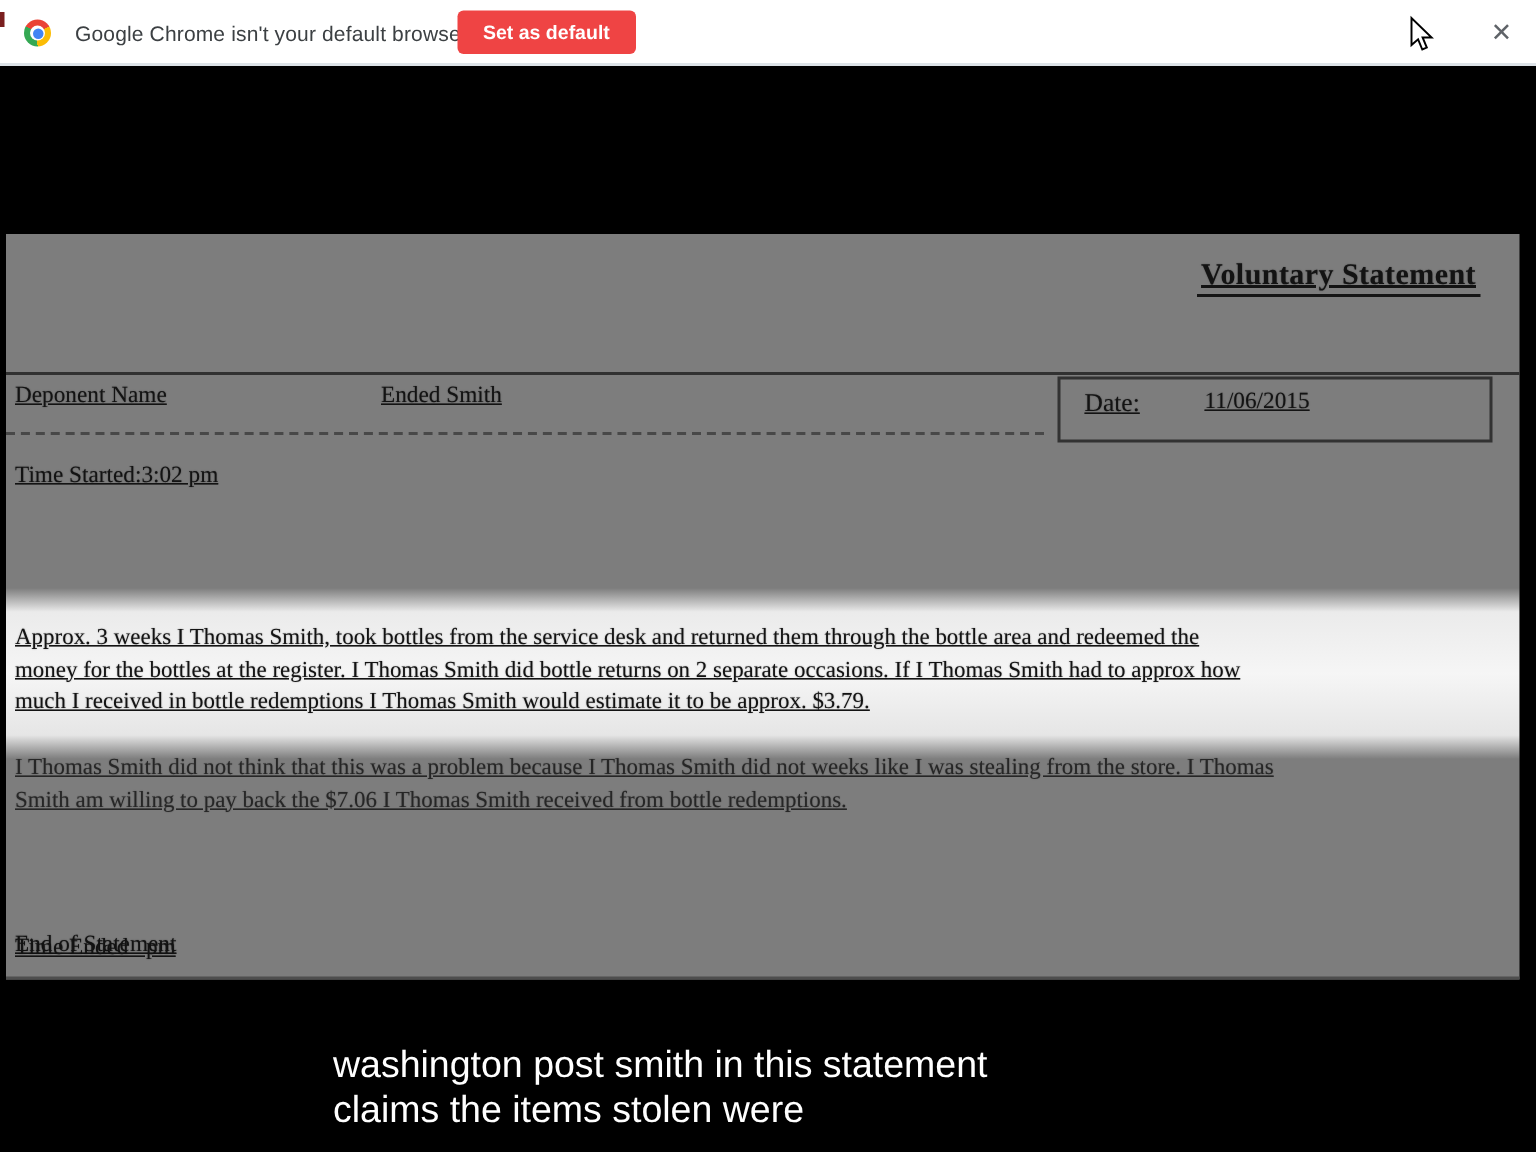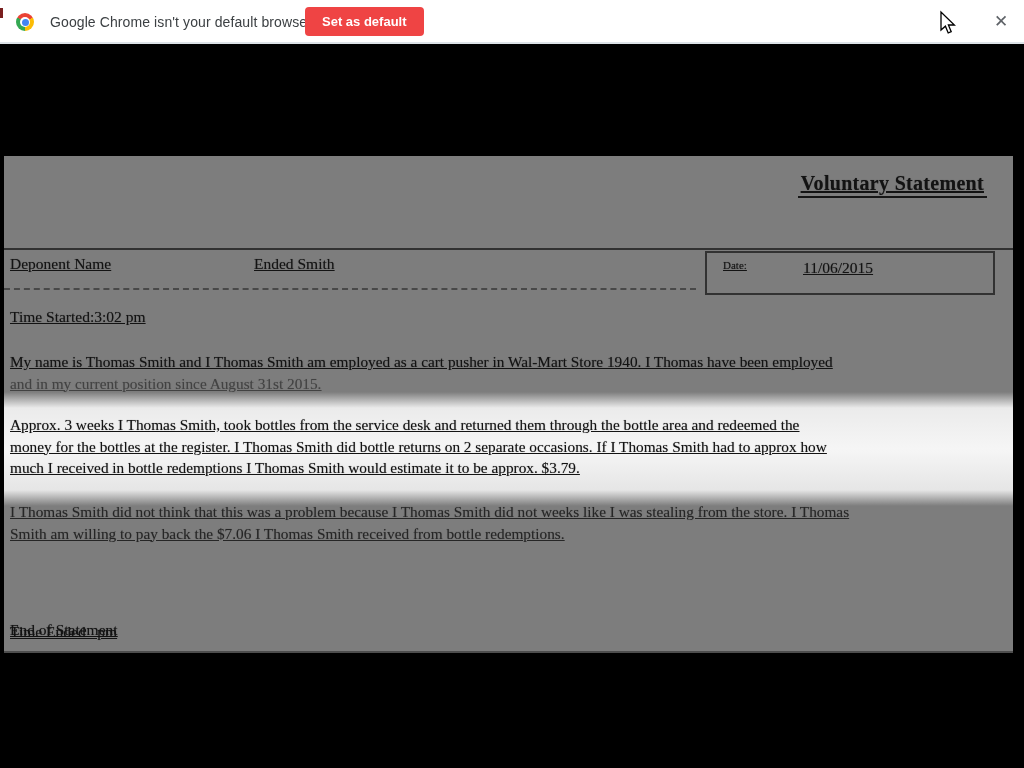--- a/index.html
+++ b/index.html
@@ -81,21 +81,21 @@
   .deponent-label { position: absolute; left: 6px;  top: 99px; font-size: 15.5px; }
   .deponent-value { position: absolute; left: 250px; top: 99px; font-size: 15.5px; }
   .row-line-bottom {
     position: absolute; left: 0; top: 132px; width: 692px; height: 0;
     border-top: 2px dashed rgba(30,30,30,0.55);
   }
   .date-box {
     position: absolute; left: 701px; top: 95px; width: 290px; height: 44px;
     border: 2px solid rgba(25,25,25,0.75);
   }
-  .date-label { position: absolute; left: 16px; top: 6px; font-size: 11px; text-align: center; }
+  .date-label { position: absolute; left: 16px; top: 6px; font-size: 17px; text-align: center; }
   .date-value { position: absolute; left: 96px; top: 6px; font-size: 15.5px; }
 
   .time-started { position: absolute; left: 6px; top: 152px; font-size: 15.5px; }
 
   .para { position: absolute; left: 6px; font-size: 15.3px; line-height: 21.5px; }
   .para .line { white-space: nowrap; }
   .para1 { top: 195px; }
   .para1 .line-faded { opacity: 0.55; filter: blur(0.7px); }
   .para2 { top: 258px; z-index: 2; }
   .para3 { top: 345px; opacity: 0.82; filter: blur(0.5px); }
@@ -150,37 +150,37 @@
       <div class="deponent-value doc-text">Ended Smith</div>
       <div class="row-line-bottom"></div>
 
       <div class="date-box">
         <span class="date-label doc-text">Date:</span>
         <span class="date-value doc-text">11/06/2015</span>
       </div>
 
       <div class="time-started doc-text">Time Started:3:02 pm</div>
 
-      <div class="para para1 doc-text">
-        <div class="line">My name is Thomas Smith and I Thomas Smith am employed as a cart pusher in Wal-Mart Store 1940. I Thomas have been employed</div>
-        <div class="line line-faded">and in my current position since August 31st 2015.</div>
-      </div>
 
       <div class="highlight-band"></div>
 
       <div class="para para2 doc-text">
         <div class="line">Approx. 3 weeks I Thomas Smith, took bottles from the service desk and returned them through the bottle area and redeemed the</div>
         <div class="line">money for the bottles at the register. I Thomas Smith did bottle returns on 2 separate occasions. If I Thomas Smith had to approx how</div>
         <div class="line">much I received in bottle redemptions I Thomas Smith would estimate it to be  approx. $3.79.</div>
       </div>
 
       <div class="para para3 doc-text">
         <div class="line">I Thomas Smith did not think that this was a problem because I Thomas Smith did not weeks like I was stealing from the store. I Thomas</div>
         <div class="line">Smith am willing to pay back the $7.06 I Thomas Smith received from bottle redemptions.</div>
       </div>
 
       <div class="end-of-statement doc-text">End of Statement</div>
       <div class="time-ended doc-text">Time Ended   pm</div>
     </div>
 
+    <div class="captions">
+      <div>washington post smith in this statement</div>
+      <div>claims the items stolen were</div>
+    </div>
 
   </div>
 </div>
 
 </body></html>

